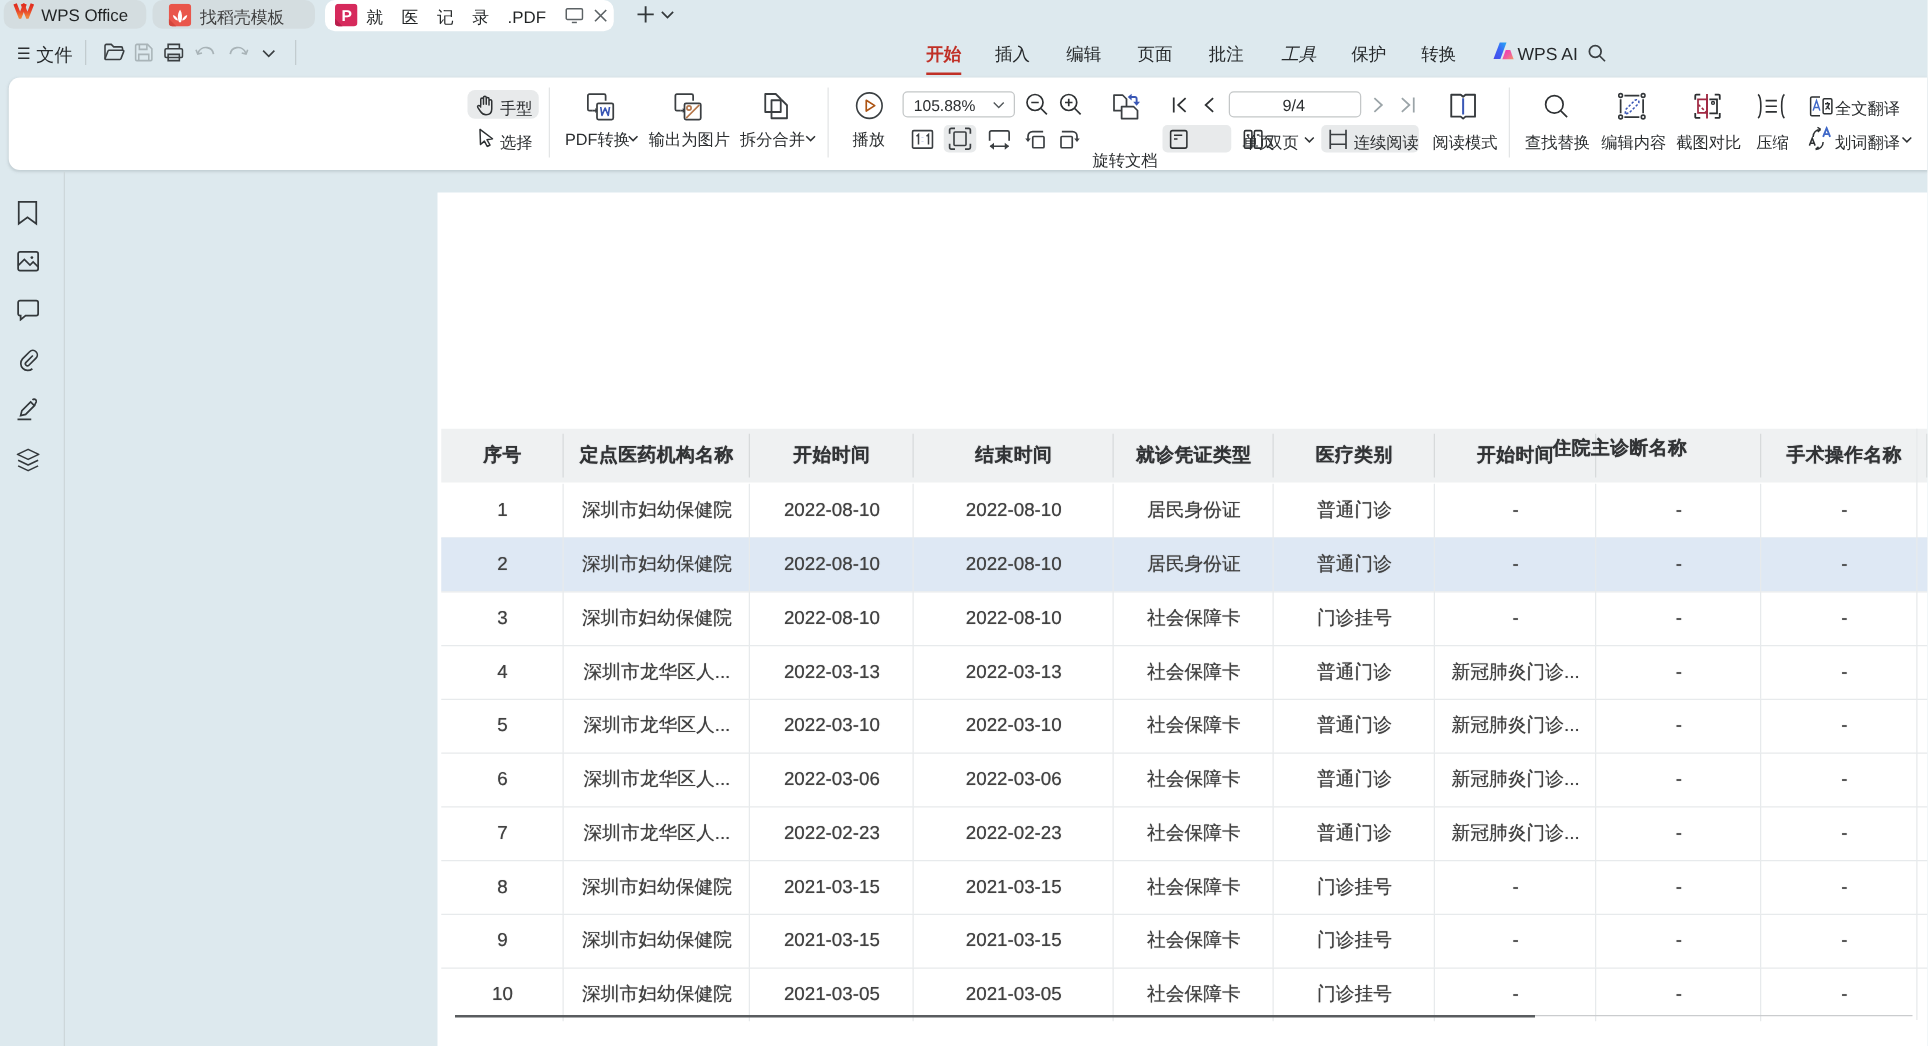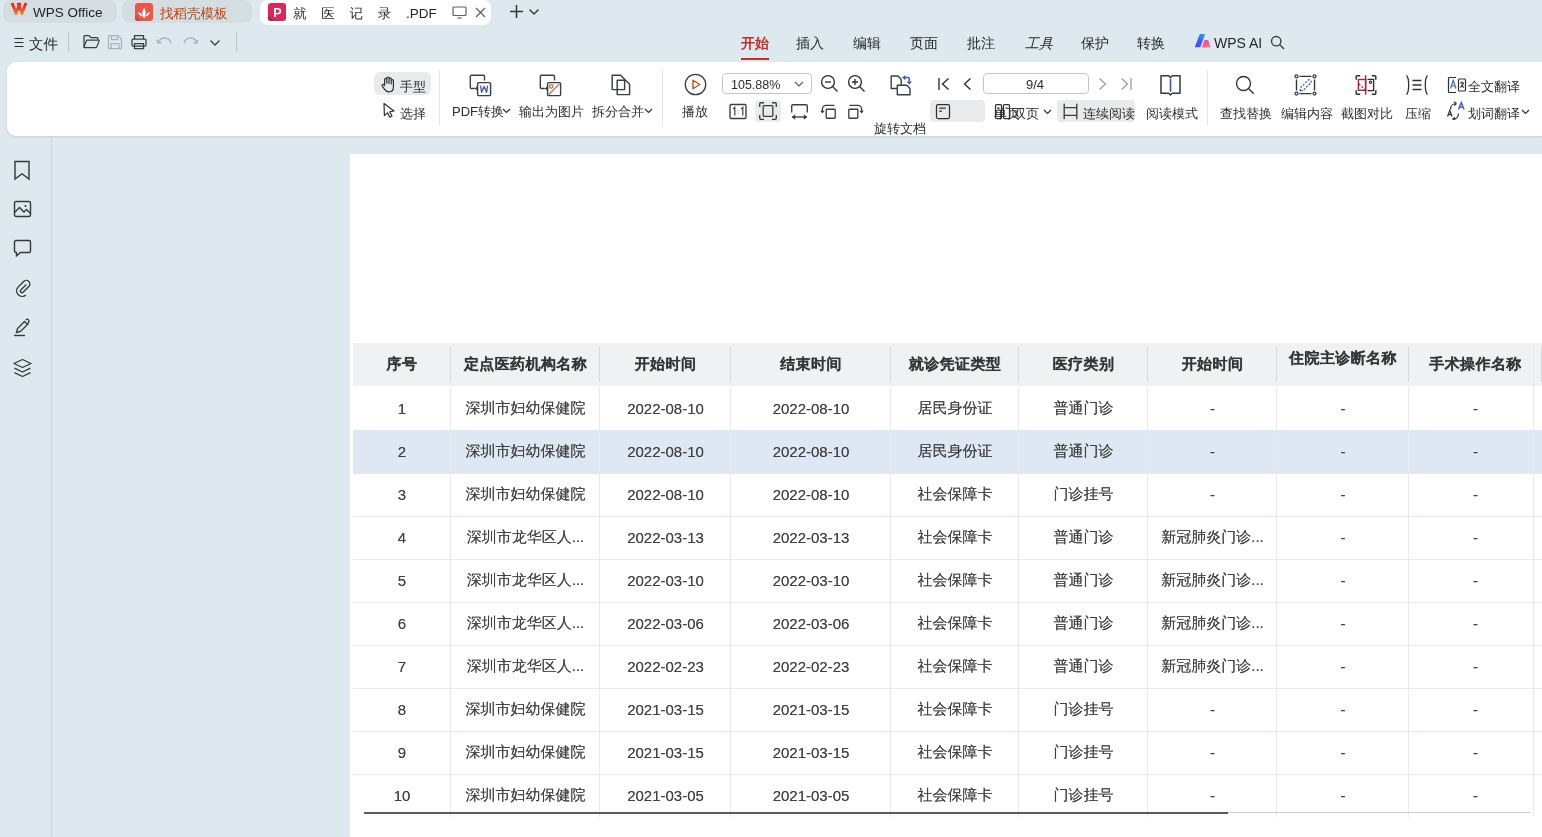--- a/index.html
+++ b/index.html
@@ -41,21 +41,21 @@
 </svg>
 <span class="abs" style="left:33px;top:5px;font-size:13.5px;color:#1f2223;">WPS Office</span>
 
 <svg class="abs" style="left:135px;top:3px;" width="18" height="19" viewBox="0 0 18 19">
   <path d="M3 0 H15 A3 3 0 0 1 18 3 V15 A3 3 0 0 1 15 18 H7 L3 18 A3 3 0 0 1 0 15 V3 A3 3 0 0 1 3 0 Z" fill="#e9564b"></path>
   <path d="M0 12 L6 18 L3 18 A3 3 0 0 1 0 15 Z" fill="#d4453c"></path>
   <path d="M8.3 14.8 C6.6 11.4 7.1 7.6 9.1 4.8 C10.9 7.6 11.1 11.3 9.8 14.8 Z" fill="#ffffff"></path>
   <path d="M6.9 13.4 C4.8 12.8 3.5 11 3.3 8.9 C5.4 9.5 6.9 11.1 7.4 13.2 Z" fill="#ffffff"></path>
   <path d="M11.2 13.4 C13.3 12.8 14.6 11 14.8 8.9 C12.7 9.5 11.2 11.1 10.7 13.2 Z" fill="#ffffff"></path>
 </svg>
-<span class="abs" style="left:160px;top:5px;font-size:13.5px;color:#c2410c;">找稻壳模板</span>
+<span class="abs" style="left:160px;top:5px;font-size:13.5px;color:#404040;">找稻壳模板</span>
 
 <svg class="abs" style="left:268px;top:3px;" width="18" height="19" viewBox="0 0 18 19">
   <path d="M3 0 H15 A3 3 0 0 1 18 3 V15 A3 3 0 0 1 15 18 H3 A3 3 0 0 1 0 15 V3 A3 3 0 0 1 3 0 Z" fill="#d62a5c"></path>
   <path d="M0 12 L6 18 L3 18 A3 3 0 0 1 0 15 Z" fill="#b91f4c"></path>
   <text x="9.3" y="13.6" font-family="Liberation Sans,sans-serif" font-size="12.5" font-weight="bold" fill="#ffffff" text-anchor="middle">P</text>
 </svg>
 <span class="abs" style="left:293px;top:5px;font-size:13.5px;color:#1f2223;word-spacing:11px;">就 医 记 录 .PDF</span>
 
 <svg class="abs" style="left:452px;top:6px;" width="15" height="13" viewBox="0 0 15 13" fill="none" stroke="#5c6265" stroke-width="1.2">
   <rect x="1" y="1" width="13" height="8.5" rx="1"></rect>
@@ -370,21 +370,21 @@
 </svg>
 
 <div style="position:absolute;left:353px;top:343px;width:1189px;height:43px;background:#eff1f2;"></div>
 <div class="cell hcell" style="left:353px;top:343px;width:98px;height:43px;">序号</div>
 <div class="cell hcell" style="left:451px;top:343px;width:149px;height:43px;">定点医药机构名称</div>
 <div class="cell hcell" style="left:600px;top:343px;width:131px;height:43px;">开始时间</div>
 <div class="cell hcell" style="left:731px;top:343px;width:160px;height:43px;">结束时间</div>
 <div class="cell hcell" style="left:891px;top:343px;width:128px;height:43px;">就诊凭证类型</div>
 <div class="cell hcell" style="left:1019px;top:343px;width:129px;height:43px;">医疗类别</div>
 <div class="cell hcell" style="left:1148px;top:343px;width:129px;height:43px;">开始时间</div>
-<div class="cell hcell" style="left:1277px;top:343px;width:132px;height:30px;">住院主诊断名称</div>
+<div class="cell hcell" style="left:1230px;top:343px;width:132px;height:30px;">住院主诊断名称</div>
 <div class="cell hcell" style="left:1409px;top:343px;width:133px;height:43px;">手术操作名称</div>
 <div style="position:absolute;left:450px;top:347px;width:1px;height:35px;background:#d7dadb;"></div>
 <div style="position:absolute;left:599px;top:347px;width:1px;height:35px;background:#d7dadb;"></div>
 <div style="position:absolute;left:730px;top:347px;width:1px;height:35px;background:#d7dadb;"></div>
 <div style="position:absolute;left:890px;top:347px;width:1px;height:35px;background:#d7dadb;"></div>
 <div style="position:absolute;left:1018px;top:347px;width:1px;height:35px;background:#d7dadb;"></div>
 <div style="position:absolute;left:1147px;top:347px;width:1px;height:35px;background:#d7dadb;"></div>
 <div style="position:absolute;left:1276px;top:347px;width:1px;height:35px;background:#d7dadb;"></div>
 <div style="position:absolute;left:1408px;top:347px;width:1px;height:35px;background:#d7dadb;"></div>
 <div style="position:absolute;left:1541px;top:347px;width:1px;height:35px;background:#d7dadb;"></div>

